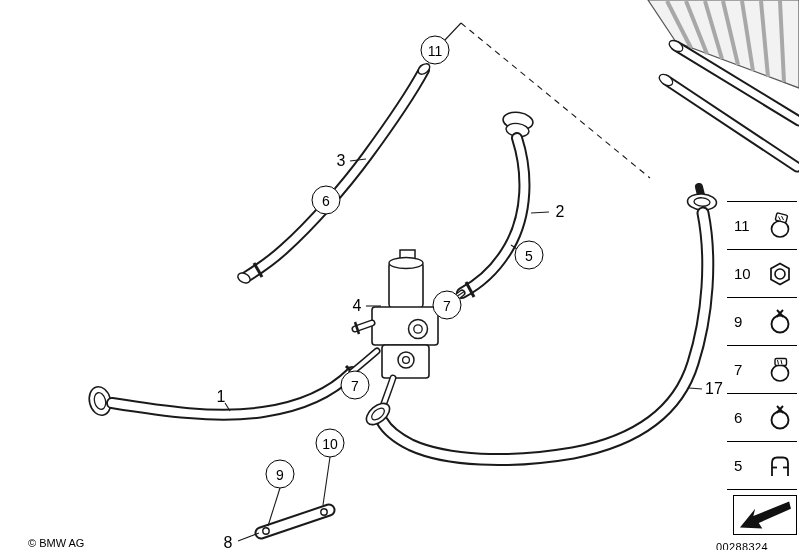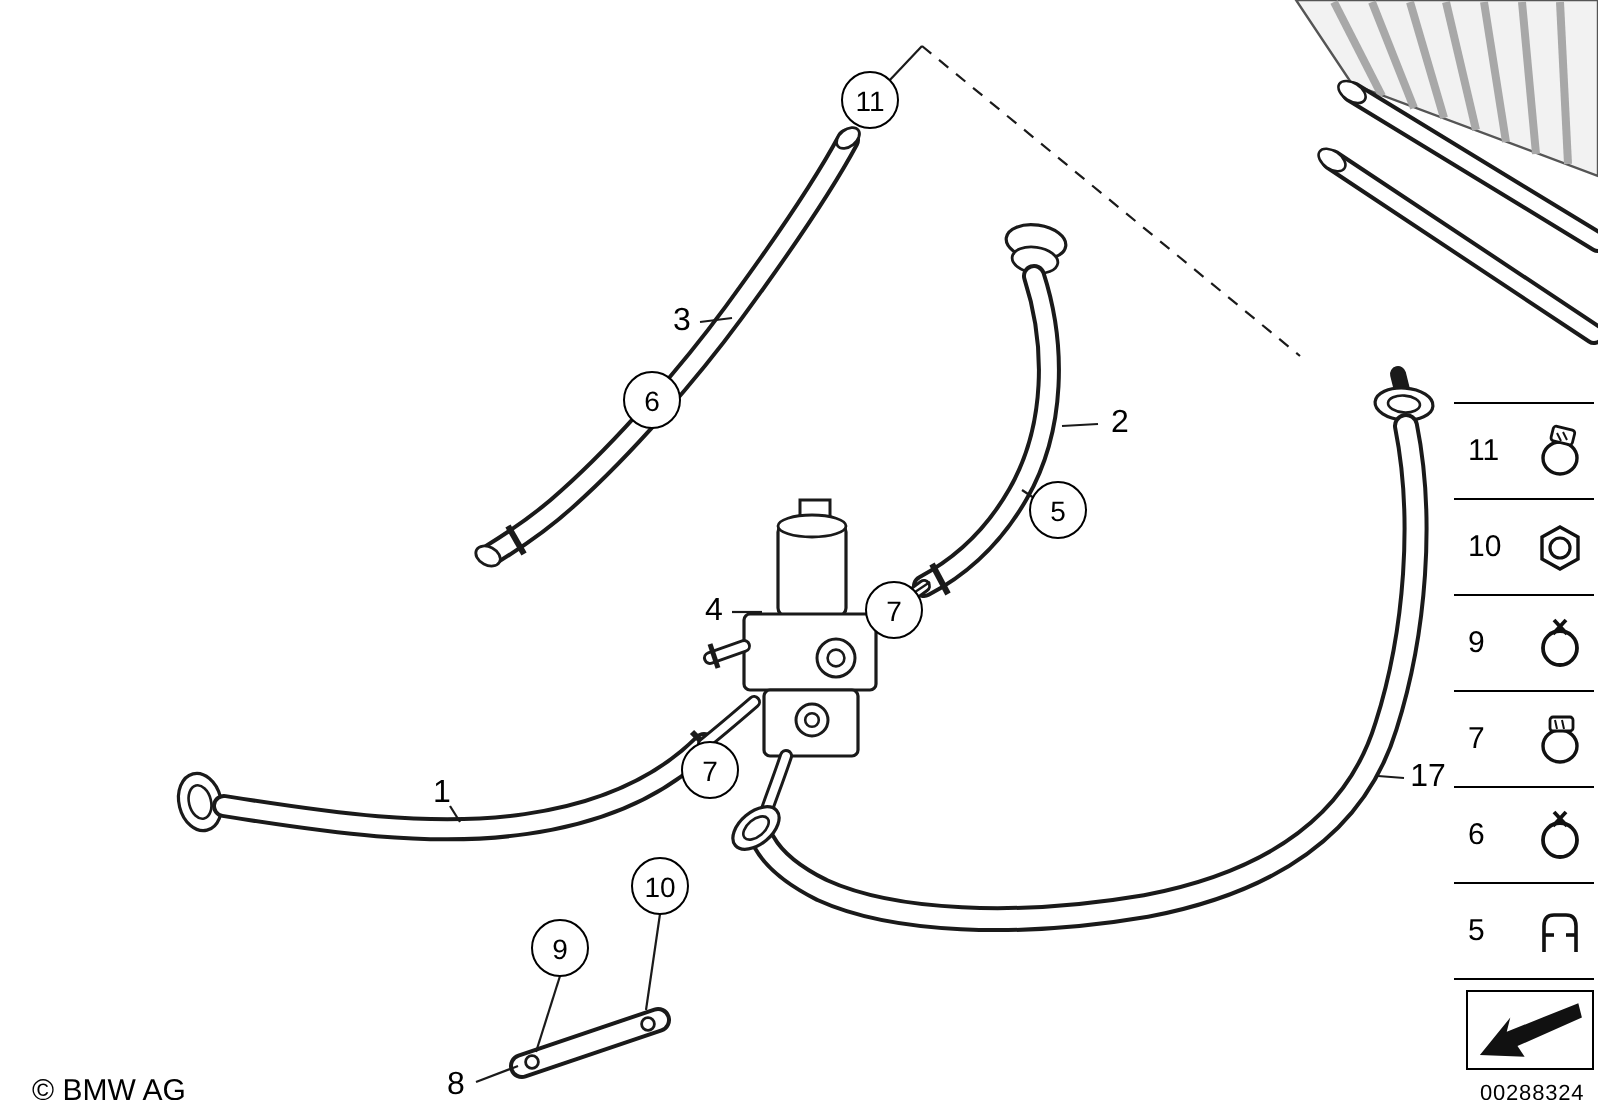--- a/index.html
+++ b/index.html
@@ -27,22 +27,22 @@
   }
   .legend-num { font-size:15px; }
   .legend-icon { width:28px; height:28px; }
   .legend-icon svg { display:block; }
 
   .arrow-box {
     position:absolute; left:733px; top:495px; width:64px; height:40px;
     border:1px solid #000; box-sizing:border-box; background:#fff;
     display:flex; align-items:center; justify-content:center;
   }
-  .drawing-number { position:absolute; left:716px; top:541px; font-size:11px; letter-spacing:.4px;margin-left:24px; }
-  .footer-copyright { position:absolute; left:16px; top:537px; font-size:15px; }
+  .drawing-number { position:absolute; left:716px; top:541px; font-size:11px; letter-spacing:.4px; }
+  .footer-copyright { position:absolute; left:28px; top:537px; font-size:11px; }
 </style>
 </head>
 <body>
 
 <div class="stage">
 
   <svg class="art" width="799" height="559" viewBox="0 0 799 559">
 
     <g>
       <polygon points="648,0 799,0 799,88 676,42" fill="#f2f2f2" stroke="#555" stroke-width="1.2"></polygon>

